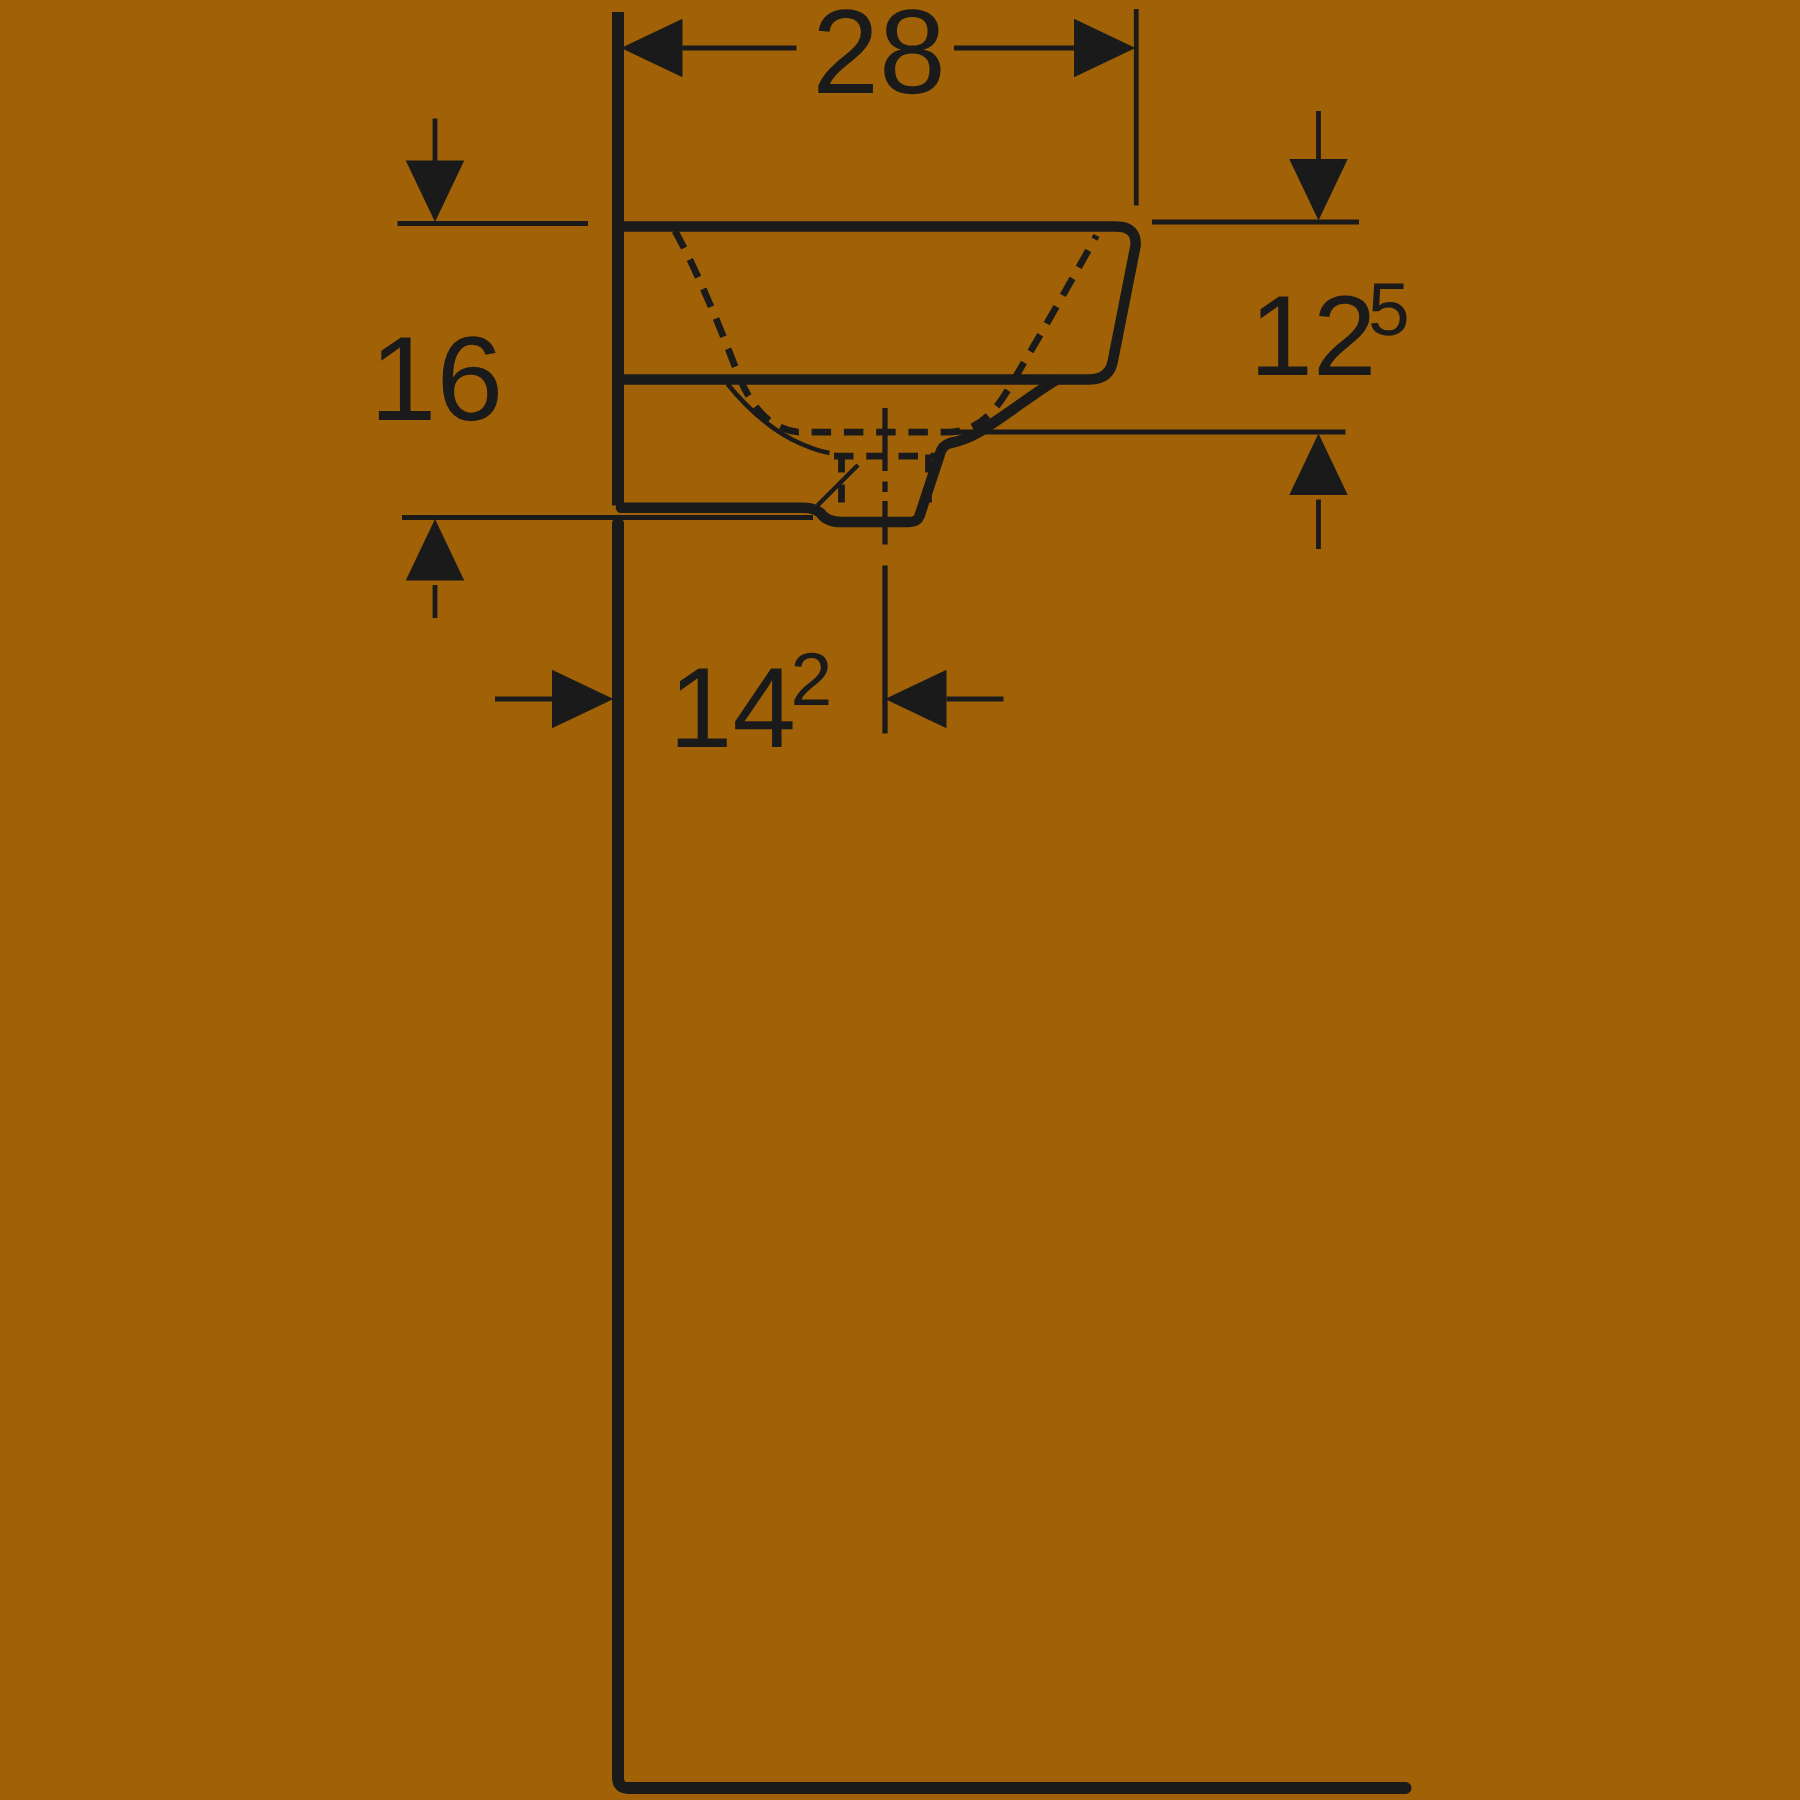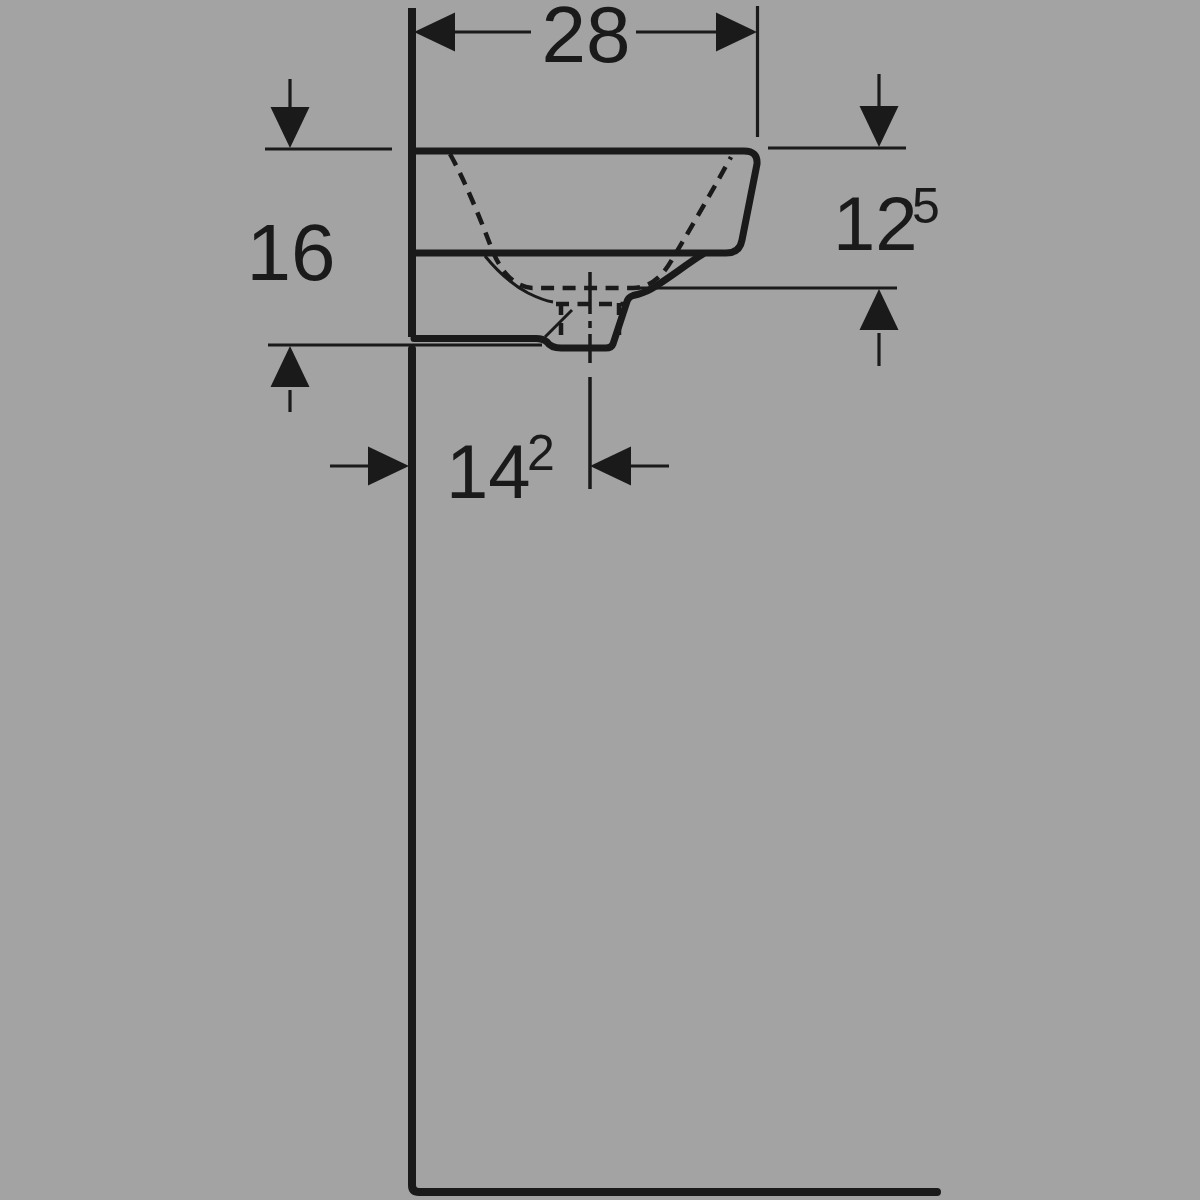--- a/index.html
+++ b/index.html
@@ -4,21 +4,21 @@
 <style>
   html, body {
     margin: 0;
     padding: 0;
     background: #ffffff;
   }
   .stage {
     position: relative;
     width: 1200px;
     height: 1200px;
-    background: #a3a3a3;
+    background: #a16207;
     overflow: hidden;
   }
   svg { display: block; }
   text {
     font-family: "Liberation Sans", "DejaVu Sans", sans-serif;
     font-weight: normal;
   }
   .dim-main { font-size: 76px; }
   .dim-big  { font-size: 80px; }
   .dim-sup  { font-size: 50px; }

